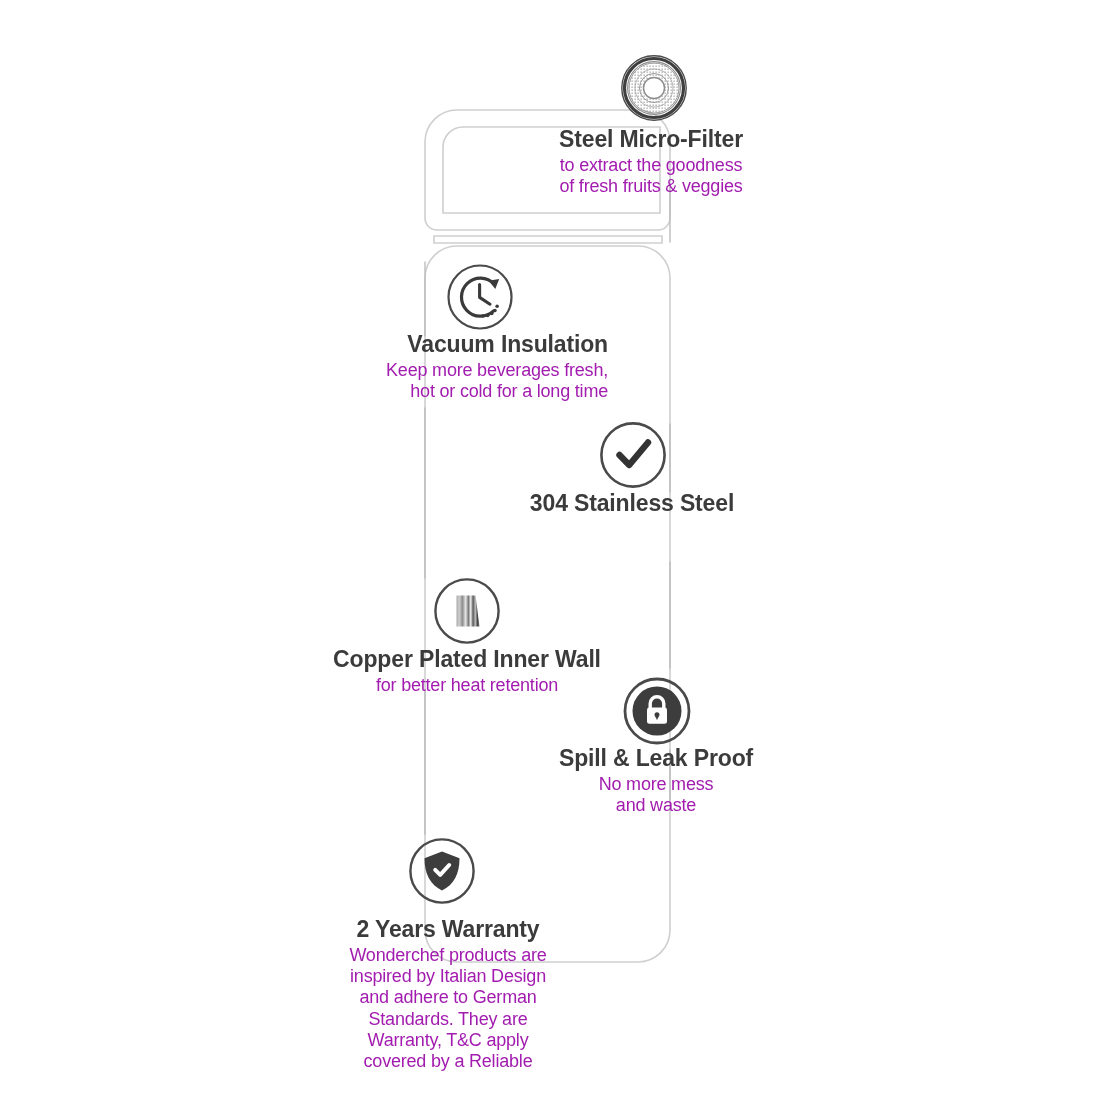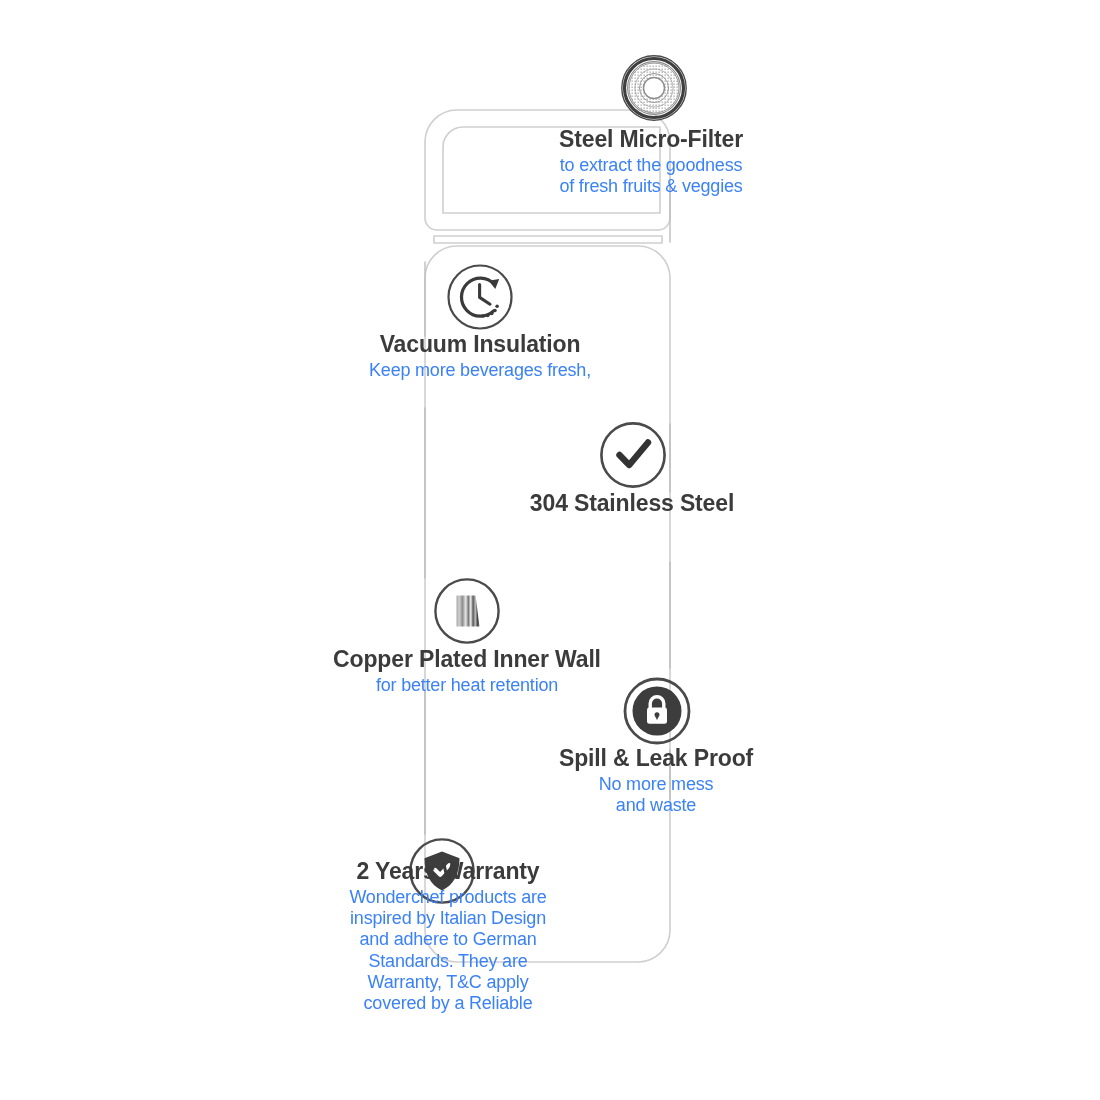--- a/index.html
+++ b/index.html
@@ -38,46 +38,46 @@
   .c-title {
     font-weight: bold;
     font-size: 23px;
     color: #3b3b3b;
     letter-spacing: -0.15px;
     margin: 0 0 4px 0;
     white-space: nowrap;
   }
   .c-body {
     font-size: 18px;
-    color: #3b82f6;
+    color: #a21caf;
     letter-spacing: -0.2px;
     line-height: 1.18;
     margin: 0;
   }
   .c-body div {
     white-space: nowrap;
   }
 
   
   #callout-filter   { left: 506px; top: 128px;  width: 290px; }
   #icon-filter      { left: 619px; top: 53px;   width: 70px;  height: 70px; }
 
-  #callout-vacuum   { left: 335px; top: 333px;  width: 290px; }
+  #callout-vacuum   { left: 318px; top: 333px;  width: 290px; text-align: right; }
   #icon-vacuum      { left: 445px; top: 262px;  width: 70px;  height: 70px; }
 
   #callout-steel    { left: 487px; top: 492px;  width: 290px; }
   #icon-steel       { left: 598px; top: 420px;  width: 70px;  height: 70px; }
 
   #callout-copper   { left: 322px; top: 648px;  width: 290px; }
   #icon-copper      { left: 432px; top: 576px;  width: 70px;  height: 70px; }
 
   #callout-spill    { left: 511px; top: 747px;  width: 290px; }
   #icon-spill       { left: 622px; top: 676px;  width: 70px;  height: 70px; }
 
-  #callout-warranty { left: 303px; top: 860px;  width: 290px; }
+  #callout-warranty { left: 303px; top: 918px;  width: 290px; }
   #icon-warranty    { left: 407px; top: 836px;  width: 70px;  height: 70px; }
 </style>
 </head>
 <body>
 
 <div id="canvas">
 
   <svg class="bottle-layer" viewBox="0 0 1100 1100" xmlns="http://www.w3.org/2000/svg">
     <g fill="none" stroke="#cfcfcf" stroke-width="1.6">
 
@@ -219,20 +219,21 @@
     <div class="c-body">
       <div>to extract the goodness</div>
       <div>of fresh fruits &amp; veggies</div>
     </div>
   </div>
 
   <div class="callout" id="callout-vacuum">
     <div class="c-title">Vacuum Insulation</div>
     <div class="c-body">
       <div>Keep more beverages fresh,</div>
+      <div>hot or cold for a long time</div>
     </div>
   </div>
 
   <div class="callout" id="callout-steel">
     <div class="c-title">304 Stainless Steel</div>
   </div>
 
   <div class="callout" id="callout-spill">
     <div class="c-title">Spill &amp; Leak Proof</div>
     <div class="c-body">

